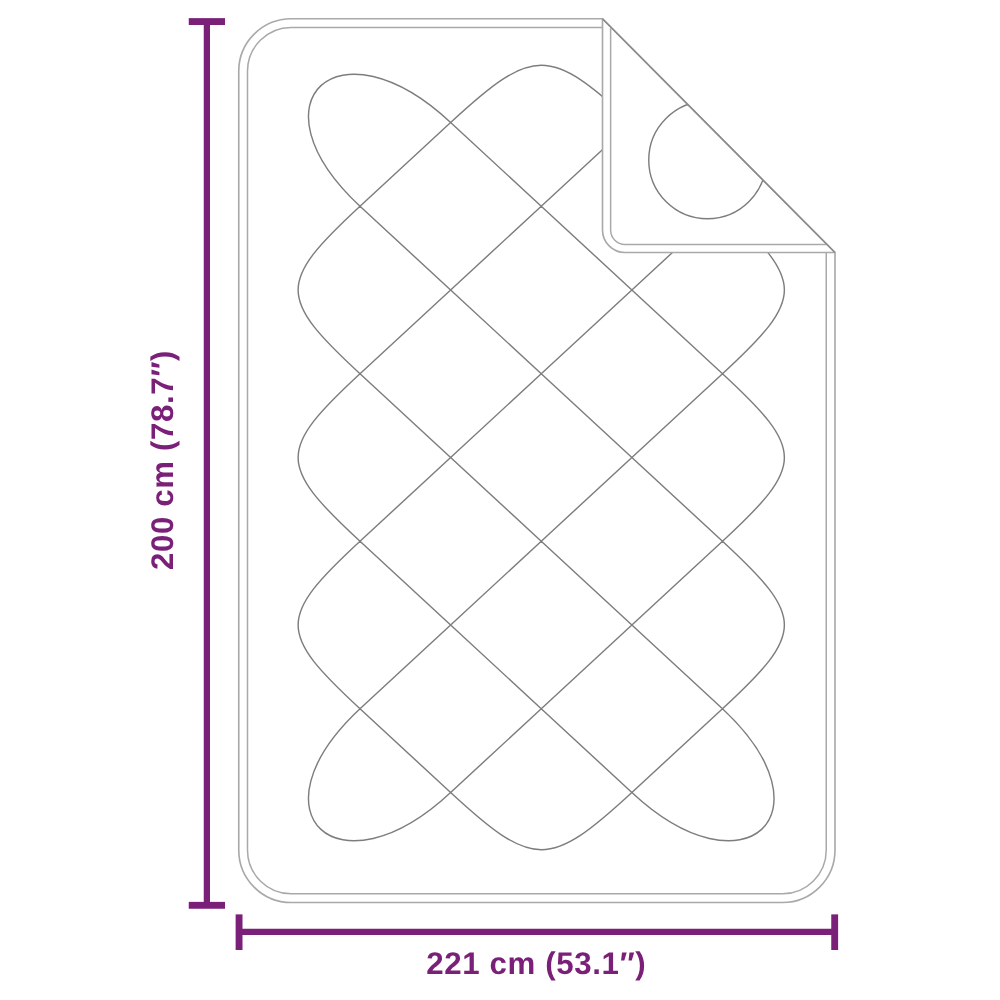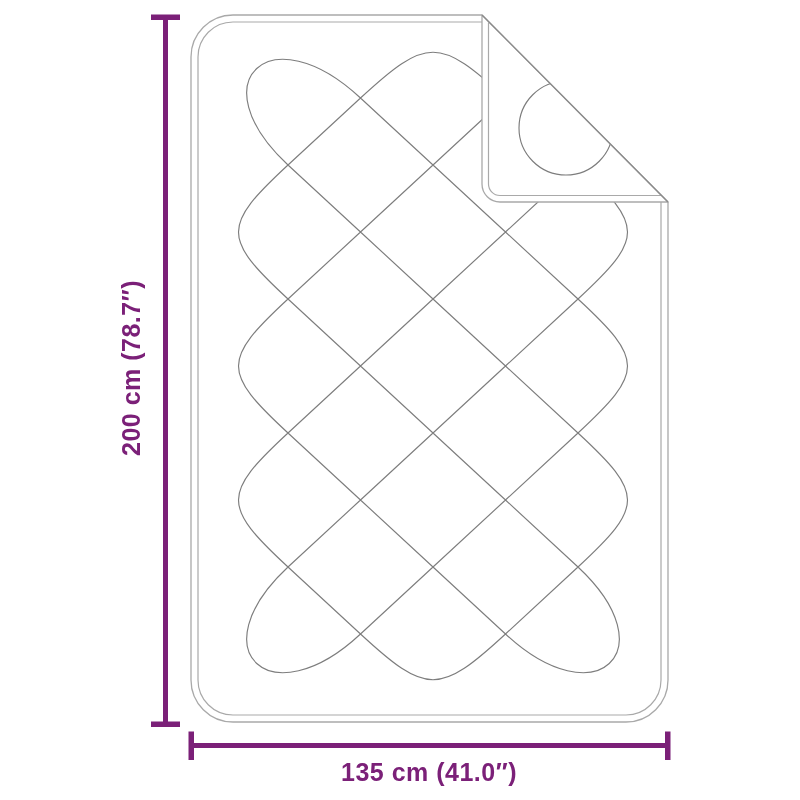--- a/index.html
+++ b/index.html
@@ -60,13 +60,13 @@
   </g>
 
   <g class="dim-fill" fill="var(--dim-color)">
     <rect x="191" y="743" width="477" height="5"></rect>
     <rect x="188.5" y="731.5" width="5.5" height="28.5"></rect>
     <rect x="665" y="731.5" width="5.5" height="28.5"></rect>
   </g>
 </svg>
 
 <div id="label-v" class="dim-label">200 cm (78.7″)</div>
-<div id="label-h" class="dim-label">135 cm (41.0″)</div>
+<div id="label-h" class="dim-label">221 cm (53.1″)</div>
 
 </body></html>

